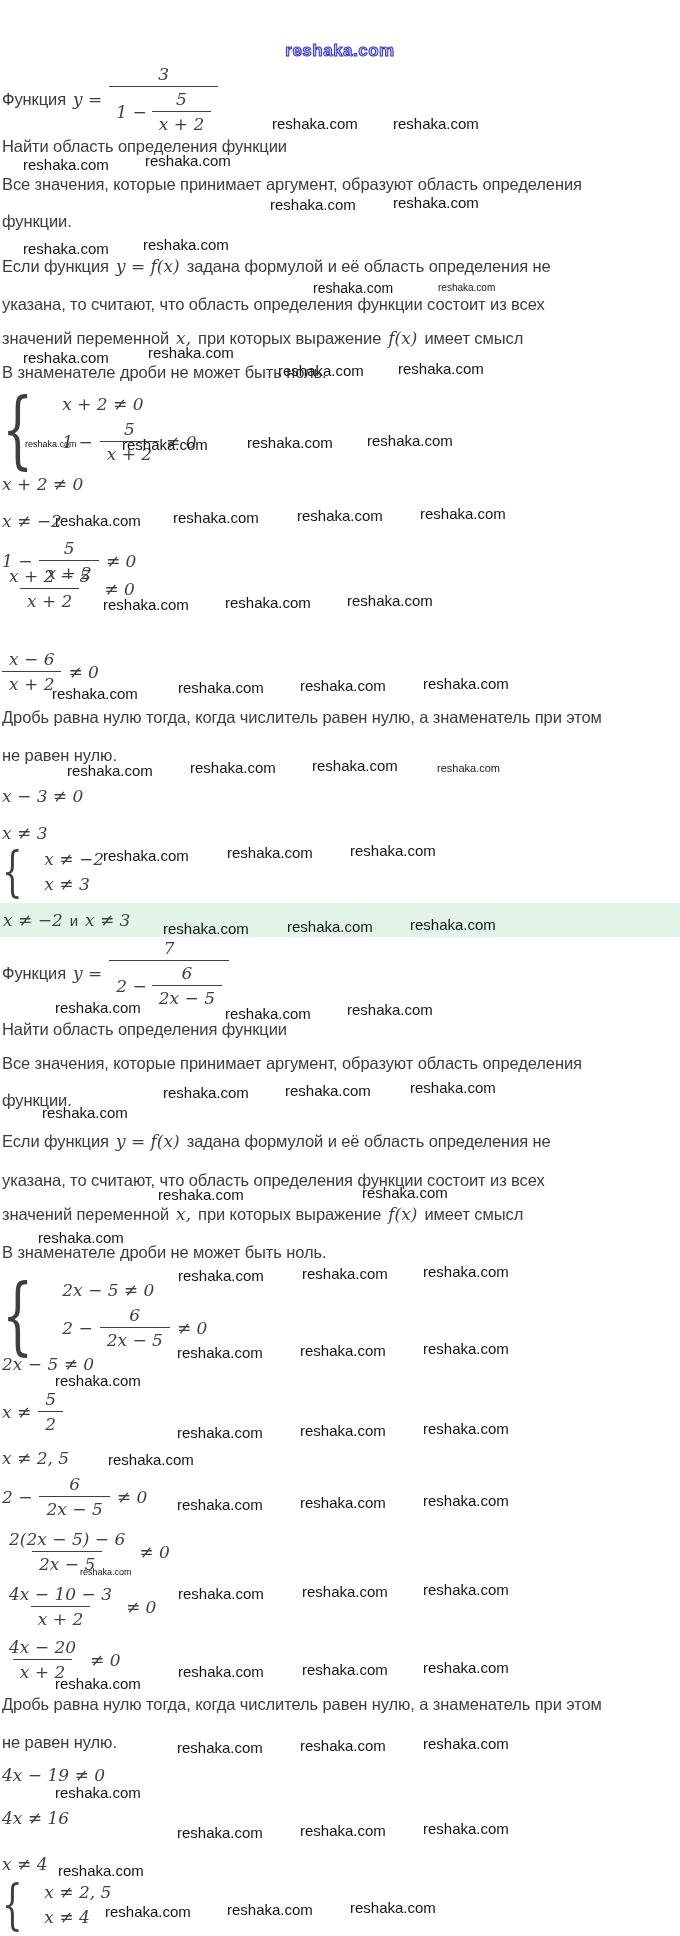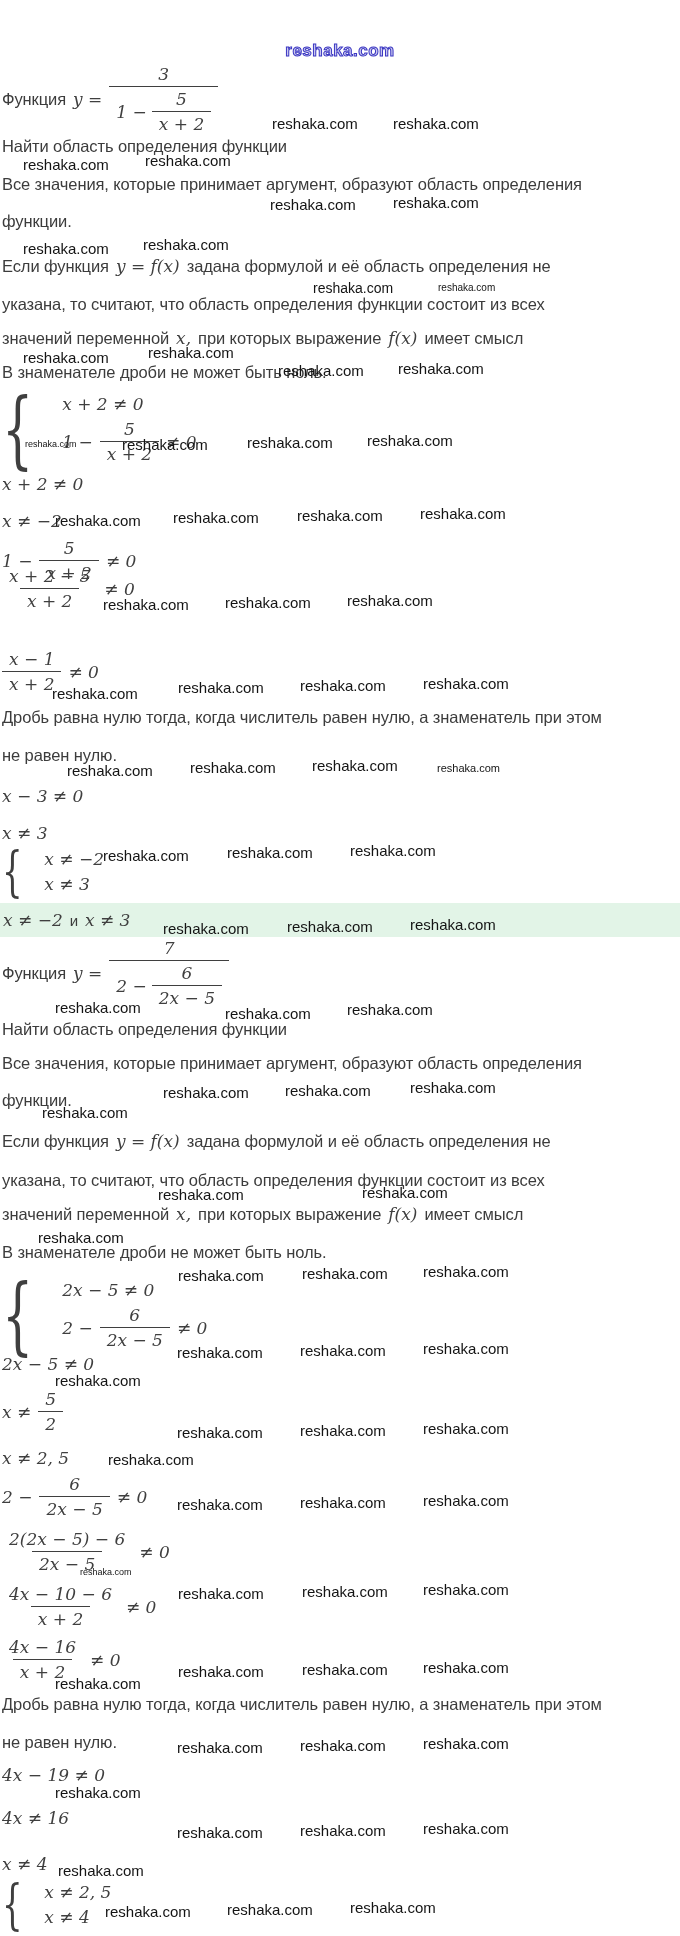--- a/index.html
+++ b/index.html
@@ -101,21 +101,21 @@
   <div class="abs row" style="top:530px">
     <span class="frac">
       <span class="math fnum">x + 2 − 5</span>
       <span class="math fden">x + 2</span>
     </span>
     <span class="math">≠ 0</span>
   </div>
 
   <div class="abs row" style="top:613px">
     <span class="frac">
-      <span class="math fnum">x − 1</span>
+      <span class="math fnum">x − 6</span>
       <span class="math fden">x + 2</span>
     </span>
     <span class="math">≠ 0</span>
   </div>
 
   <div class="abs t" style="top:672px">Дробь равна нулю тогда, когда числитель равен нулю, а знаменатель при этом</div>
   <div class="abs t" style="top:710px">не равен нулю.</div>
 
   <div class="abs math" style="top:750px">x − 3 ≠ 0</div>
   <div class="abs math" style="top:787px">x ≠ 3</div>
@@ -207,29 +207,29 @@
   <div class="abs row" style="top:1493px">
     <span class="frac">
       <span class="math fnum">2(2x − 5) − 6</span>
       <span class="math fden">2x − 5</span>
     </span>
     <span class="math">≠ 0</span>
   </div>
 
   <div class="abs row" style="top:1548px">
     <span class="frac">
-      <span class="math fnum">4x − 10 − 6</span>
+      <span class="math fnum">4x − 10 − 3</span>
       <span class="math fden">x + 2</span>
     </span>
     <span class="math">≠ 0</span>
   </div>
 
   <div class="abs row" style="top:1601px">
     <span class="frac">
-      <span class="math fnum">4x − 16</span>
+      <span class="math fnum">4x − 20</span>
       <span class="math fden">x + 2</span>
     </span>
     <span class="math">≠ 0</span>
   </div>
 
   <div class="abs t" style="top:1659px">Дробь равна нулю тогда, когда числитель равен нулю, а знаменатель при этом</div>
   <div class="abs t" style="top:1697px">не равен нулю.</div>
 
   <div class="abs math" style="top:1729px">4x − 19 ≠ 0</div>
   <div class="abs math" style="top:1772px">4x ≠ 16</div>

